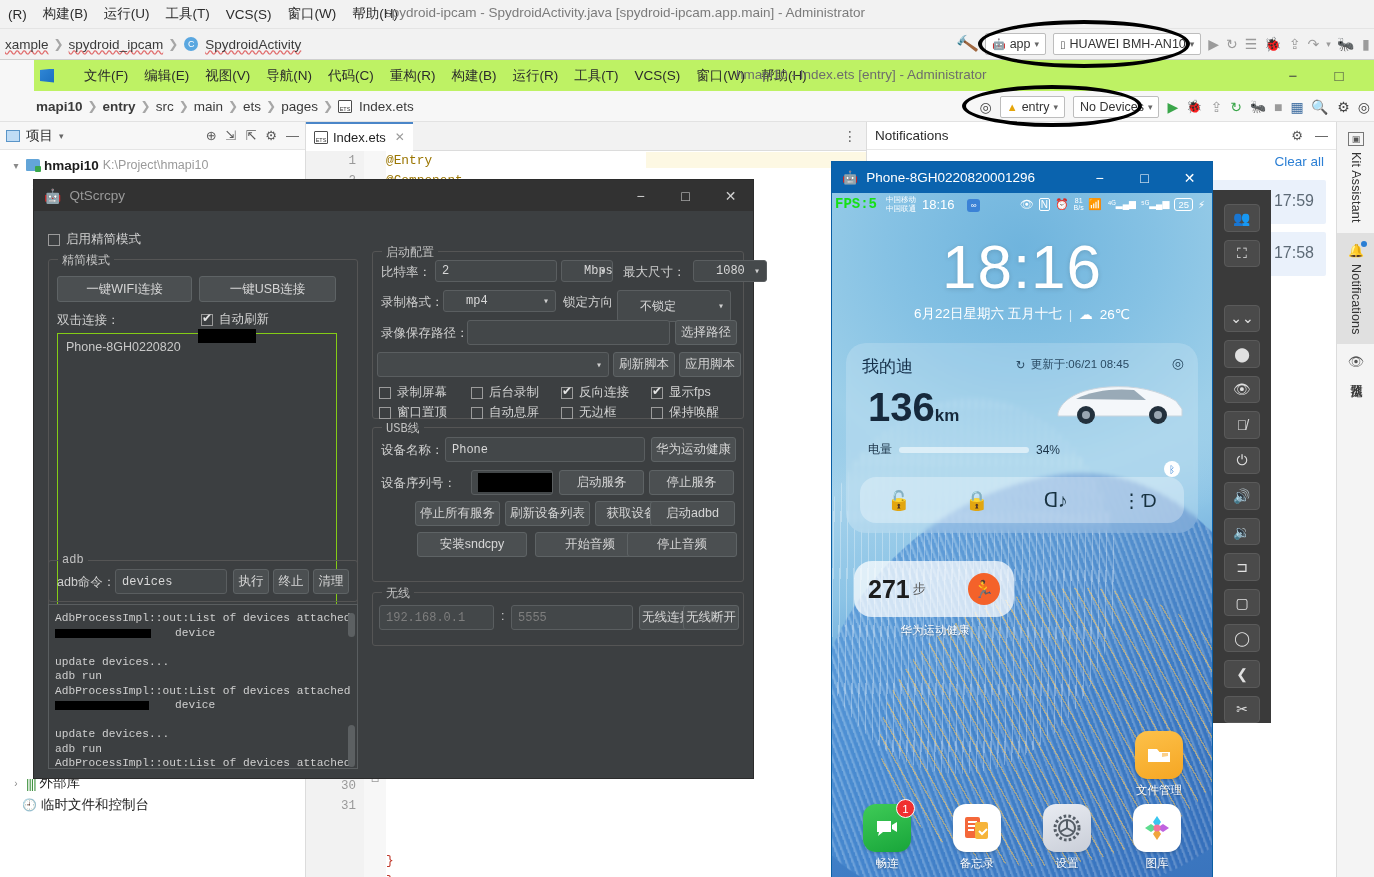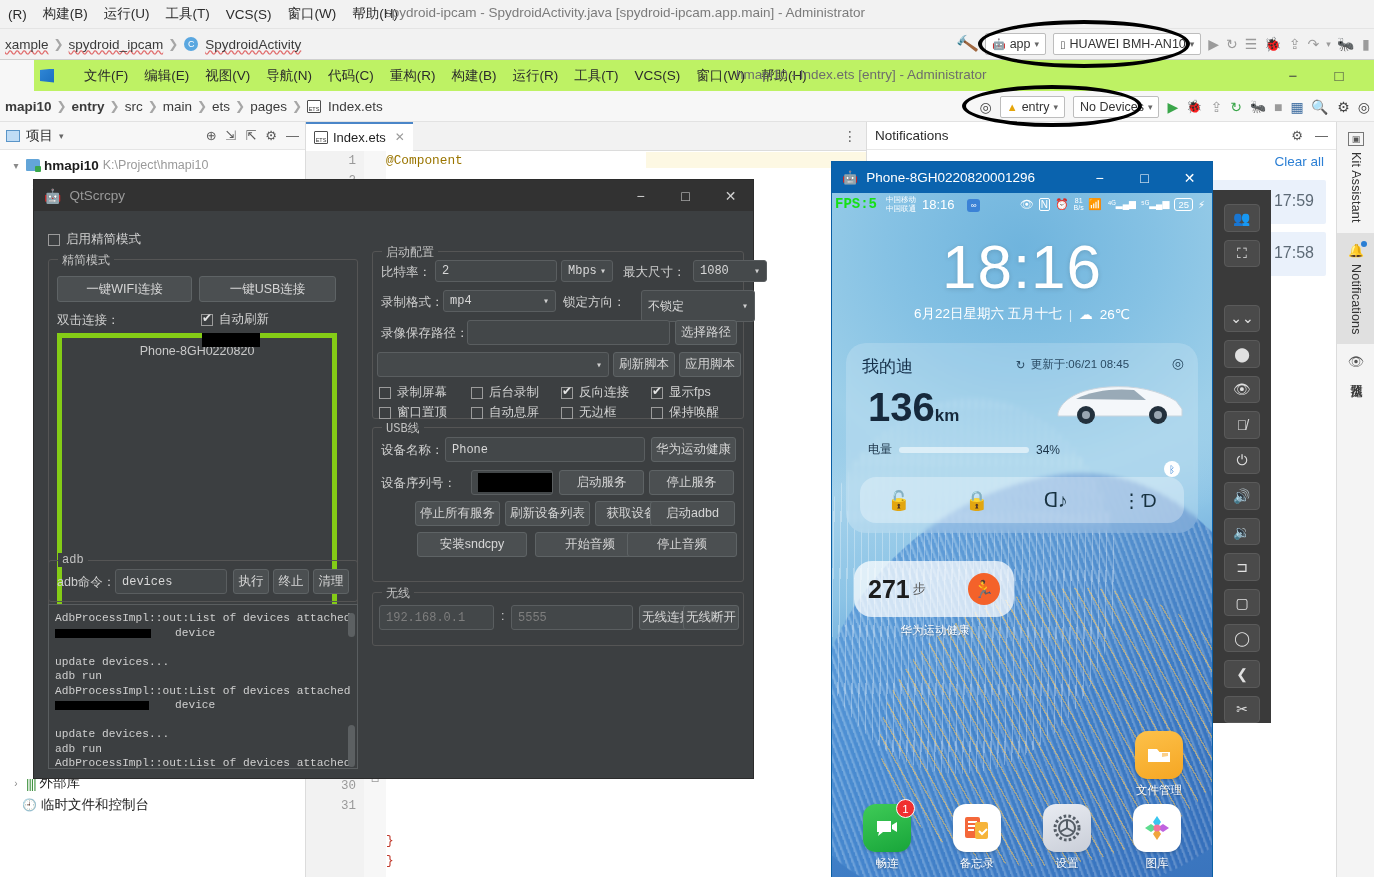--- a/index.html
+++ b/index.html
@@ -25,21 +25,21 @@
   .pillbtn { border:1px solid #bdbdbd; background:#fff; height:22px; display:flex; align-items:center; gap:4px; padding:0 6px; font-size:12.5px; color:#333; border-radius:2px; }
   .gryico { color:#9b9b9b; font-size:14px; }
 
   
   .ide2 { position:absolute; left:0; top:59px; width:1374px; height:818px; background:#f7f7f7; border-top:1px solid #cfcfcf; }
   .ide2-titlebar { position:absolute; left:0; top:0; width:100%; height:31px; background:#bef264; display:flex; align-items:center;margin-left:34px; }
   .ide2-menu { display:flex; align-items:center; padding-left:22px; }
   .ide2-title { position:absolute; left:702px; top:7px; color:#6d6d6d; font-size:13.5px; }
   .wctrl { position:absolute; top:0; height:31px; display:flex; align-items:center; }
   .wbtn { width:46px; height:31px; display:flex; align-items:center; justify-content:center; color:#444; font-size:15px; }
-  .ide2-nav { position:absolute; left:0; top:31px; width:100%; height:31px; background:#f7f7f7; display:flex; align-items:center; border-bottom:1px solid #e2e2e2; }
+  .ide2-nav { position:absolute; left:0; top:31px; width:100%; height:31px; background:#f7f7f7; display:flex; align-items:center; border-bottom:1px solid #e2e2e2;padding-left:31px; }
   .ide2-right { position:absolute; right:4px; top:33px; display:flex; align-items:center; gap:8px; height:27px; }
 
   .logo-blue { width:14px;height:14px;display:inline-block;background:
     linear-gradient(135deg,#2f86d6 0%, #1b6fc0 100%); clip-path: polygon(0 10%,100% 0,100% 100%,0 90%); }
 
   
   .projpanel { position:absolute; left:0; top:62px; width:306px; height:756px; background:#fff; border-right:1px solid #dcdcdc; }
   .projhdr { height:28px; display:flex; align-items:center; padding:0 6px; border-bottom:1px solid #e5e5e5; background:#f7f7f7;}
   .projhdr .lbl { font-size:13.5px; color:#2b2b2b; margin-left:6px; }
   .projhdr .tools { margin-left:auto; display:flex; gap:9px; align-items:center; color:#5a5a5a; font-size:13px;}
@@ -87,27 +87,27 @@
   .qt-title { height:31px; background:#323232; display:flex; align-items:center; padding-left:10px; gap:8px; }
   .qt-title .nm { color:#9a9a9a; font-size:13.5px; }
   .qt-wctl { margin-left:auto; display:flex; }
   .qt-wbtn { width:45px; height:31px; display:flex; align-items:center; justify-content:center; color:#cfcfcf; font-size:14px;}
   .qt-body { position:relative; height:569px; }
   .grp { position:absolute; border:1px solid #555; border-radius:3px; }
   .grp>.gl { position:absolute; top:-8px; left:9px; background:#3c3f41; padding:0 4px; font-size:12px; color:#c2c2c2; }
   .qbtn { background:#4b4f51; border:1px solid #5e6365; border-radius:3px; color:#d6d6d6; font-size:12.5px; display:flex; align-items:center; justify-content:center; font-family:"Liberation Sans",sans-serif;}
   .qinput { background:#434749; border:1px solid #5a5e60; border-radius:3px; color:#d8d8d8; font-family:"Liberation Mono",monospace; font-size:12px; display:flex; align-items:center; padding-left:6px;}
   .qinput.ph { color:#7e7e7e; }
-  .qcombo { background:#45494b; border:1px solid #5a5e60; border-radius:3px; color:#d8d8d8; font-family:"Liberation Mono",monospace; font-size:12px; display:flex; align-items:center; padding-left:6px; position:relative;}
+  .qcombo { background:#45494b; border:1px solid #5a5e60; border-radius:3px; color:#d8d8d8; font-family:"Liberation Mono",monospace; font-size:12px; display:flex; align-items:center; padding-left:22px; position:relative;}
   .qcombo:after{ content:"▾"; position:absolute; right:6px; color:#cfcfcf; font-size:10px;}
   .qlabel { font-size:12.5px; color:#cfcfcf; position:absolute;}
   .qchk { position:absolute; display:flex; align-items:center; gap:6px; font-size:12.5px; color:#d2d2d2;}
   .box { width:12px;height:12px;border:1px solid #9b9b9b; background:#3c3f41; position:relative;}
   .box.on:after{content:"✔"; position:absolute; left:0px; top:-4px; font-size:12px; color:#e6e6e6;}
-  .qlist { position:absolute; background:#3c3f41; border:5px solid #84cc16;text-align:center; }
+  .qlist { position:absolute; background:#3c3f41; border:1px solid #84cc16; }
   .redact { background:#000; display:inline-block; }
   .qlog { position:absolute; background:#3c3f41; border:1px solid #5a5e60; overflow:hidden; font-family:"Liberation Mono",monospace; font-size:11.2px; color:#cfcfcf; line-height:14.5px; padding:6px 6px;}
   .qscroll { position:absolute; right:2px; width:7px; background:#5c6062; border-radius:4px;}
 
   
   .phone { position:absolute; left:831px; top:161px; width:382px; height:716px; border:1px solid #0b5fa4; }
   .phone-title { height:31px; background:#0a63ae; display:flex; align-items:center; padding-left:10px; gap:8px; color:#fff; font-size:13.5px;}
   .phone-wctl { margin-left:auto; display:flex; }
   .phone-wbtn { width:45px; height:31px; display:flex; align-items:center; justify-content:center; color:#fff; font-size:14px;}
   .screen { position:relative; height:684px; overflow:hidden;
@@ -339,20 +339,21 @@
         <div>2</div>
         <div style="height:585px"></div>
         <div>30</div>
         <div>31</div>
       </div>
       <div class="foldcol">
         <div style="margin-top:606px;color:#9a9a9a;font-size:10px;text-align:center">⊟</div>
         <div style="margin-top:5px;color:#9a9a9a;font-size:10px;text-align:center">⊟</div>
       </div>
       <div class="codearea">
+        <div class="cl kw-a">@Entry</div>
         <div class="cl kw-a">@Component</div>
         <div style="height:45px"></div>
         <div class="cl kw-s" style="margin-left:-28px">55','666',</div>
         <div style="height:175px"></div>
         <div class="cl kw-f" style="margin-left:-28px">.fontSize(</div>
         <div style="height:118px"></div>
         <div class="cl kw-p" style="margin-left:-28px">)=&gt;{</div>
         <div style="height:67px"></div>
         <div class="cl kw-f" style="margin-left:-28px">.fontColor</div>
         <div style="height:175px"></div>
@@ -434,21 +435,21 @@
         <span class="gl">启动配置</span>
         <span class="qlabel" style="left:8px;top:12px">比特率：</span>
         <div class="qinput" style="position:absolute;left:62px;top:8px;width:122px;height:22px">2</div>
         <div class="qcombo" style="position:absolute;left:188px;top:8px;width:52px;height:22px">Mbps</div>
         <span class="qlabel" style="left:250px;top:12px">最大尺寸：</span>
         <div class="qcombo" style="position:absolute;left:320px;top:8px;width:74px;height:22px">1080</div>
 
         <span class="qlabel" style="left:8px;top:42px">录制格式：</span>
         <div class="qcombo" style="position:absolute;left:70px;top:38px;width:113px;height:22px">mp4</div>
         <span class="qlabel" style="left:190px;top:42px">锁定方向：</span>
-        <div class="qcombo" style="position:absolute;left:268px;top:38px;width:114px;height:32px">不锁定</div>
+        <div class="qcombo" style="position:absolute;left:244px;top:38px;width:114px;height:32px">不锁定</div>
 
         <span class="qlabel" style="left:8px;top:73px">录像保存路径：</span>
         <div class="qinput" style="position:absolute;left:94px;top:68px;width:203px;height:25px"></div>
         <div class="qbtn" style="position:absolute;left:302px;top:68px;width:62px;height:25px">选择路径</div>
 
         <div class="qcombo" style="position:absolute;left:4px;top:100px;width:232px;height:25px"></div>
         <div class="qbtn" style="position:absolute;left:240px;top:100px;width:62px;height:25px">刷新脚本</div>
         <div class="qbtn" style="position:absolute;left:306px;top:100px;width:62px;height:25px">应用脚本</div>
 
         <div class="qchk" style="left:6px;top:132px">

